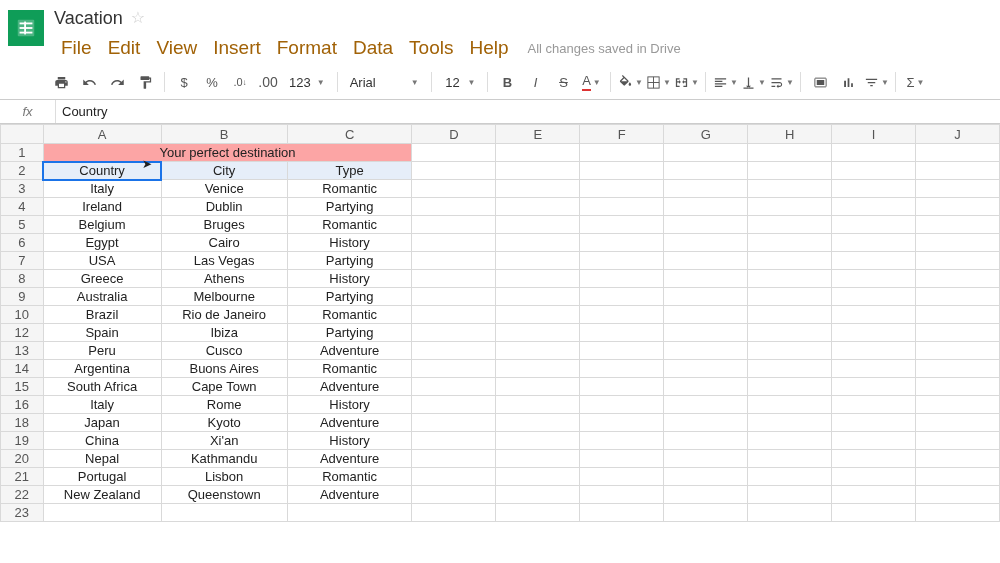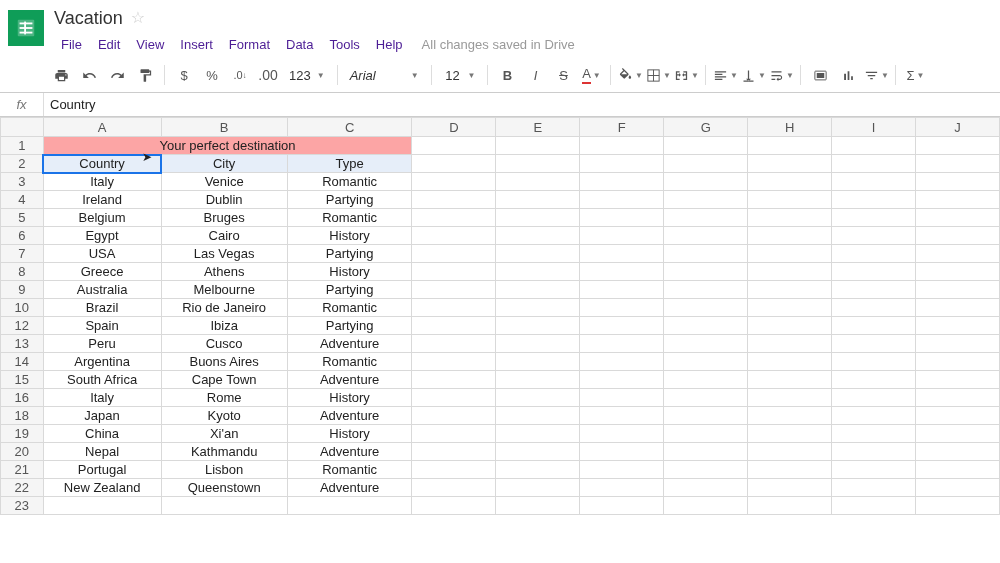--- a/index.html
+++ b/index.html
@@ -7,35 +7,35 @@
 
 
 .header { display: flex; align-items: flex-start; padding: 8px 8px 0 8px; }
 .logo { width: 36px; height: 36px; background: #0f9d58; display: flex; align-items: center; justify-content: center; margin-right: 10px; margin-top: 2px; }
 .logo svg { width: 22px; height: 22px; }
 .title-area { flex: 1; }
 .title-row { display: flex; align-items: flex-start; gap: 8px; }
 .doc-title { font-size: 18px; color: #333; }
 .star { color: #ccc; font-size: 16px; cursor: pointer; }
 .menubar { display: flex; gap: 2px; margin-top: 4px; align-items: center; }
-.menu-item { padding: 4px 7px; font-size: 13px; color: #4c1d95; cursor: pointer; border-radius: 2px; }
+.menu-item { padding: 4px 7px; font-size: 19px; color: #a16207; cursor: pointer; border-radius: 2px; }
 .save-status { color: #999; font-size: 13px; margin-left: 10px; }
 
 
 .toolbar { display: flex; align-items: center; padding: 4px 48px; border-bottom: 1px solid #ccc; height: 35px; gap: 2px; margin-top: 2px; }
 .tb-btn { width: 26px; height: 26px; display: flex; align-items: center; justify-content: center; cursor: pointer; color: #555; border-radius: 2px; font-size: 13px; }
 .tb-sep { width: 1px; height: 20px; background: #ddd; margin: 0 4px; }
 .tb-select { display: flex; align-items: center; padding: 0 6px; height: 26px; cursor: pointer; gap: 4px; font-size: 13px; color: #333; }
 .dropdown-arrow { font-size: 8px; color: #777; margin-left: 2px; }
-.font-name { min-width: 55px; font-style: italic; }
+.font-name { min-width: 55px; }
 .font-size { min-width: 18px; text-align: center; }
 
 
 .formula-bar { display: flex; align-items: center; height: 24px; border-bottom: 1px solid #ccc; }
-.fx-label { width: 44px; text-align: left; font-style: italic; color: #777; font-size: 13px; border-right: 1px solid #ddd; height: 100%; display: flex; align-items: center; justify-content: center; }
+.fx-label { width: 56px; text-align: left; font-style: italic; color: #777; font-size: 13px; border-right: 1px solid #ddd; height: 100%; display: flex; align-items: center; justify-content: center; }
 .fx-content { padding: 0 6px; font-size: 13px; flex: 1; }
 
 
 .grid-wrap { position: relative; }
 table.grid { border-collapse: collapse; table-layout: fixed; }
 .grid th, .grid td { border: 1px solid #d9d9d9; font-size: 13px; font-weight: normal; }
 .corner { width: 44px; height: 19px; background: #f5f5f5; border-top: none; border-left: none; }
 .col-h { background: #f5f5f5; height: 19px; text-align: center; color: #555; font-size: 11px; }
 .row-h { background: #f5f5f5; width: 44px; text-align: center; color: #555; font-size: 11px; }
 .cell { height: 18px; padding: 0 3px; text-align: center; white-space: nowrap; overflow: hidden; }

